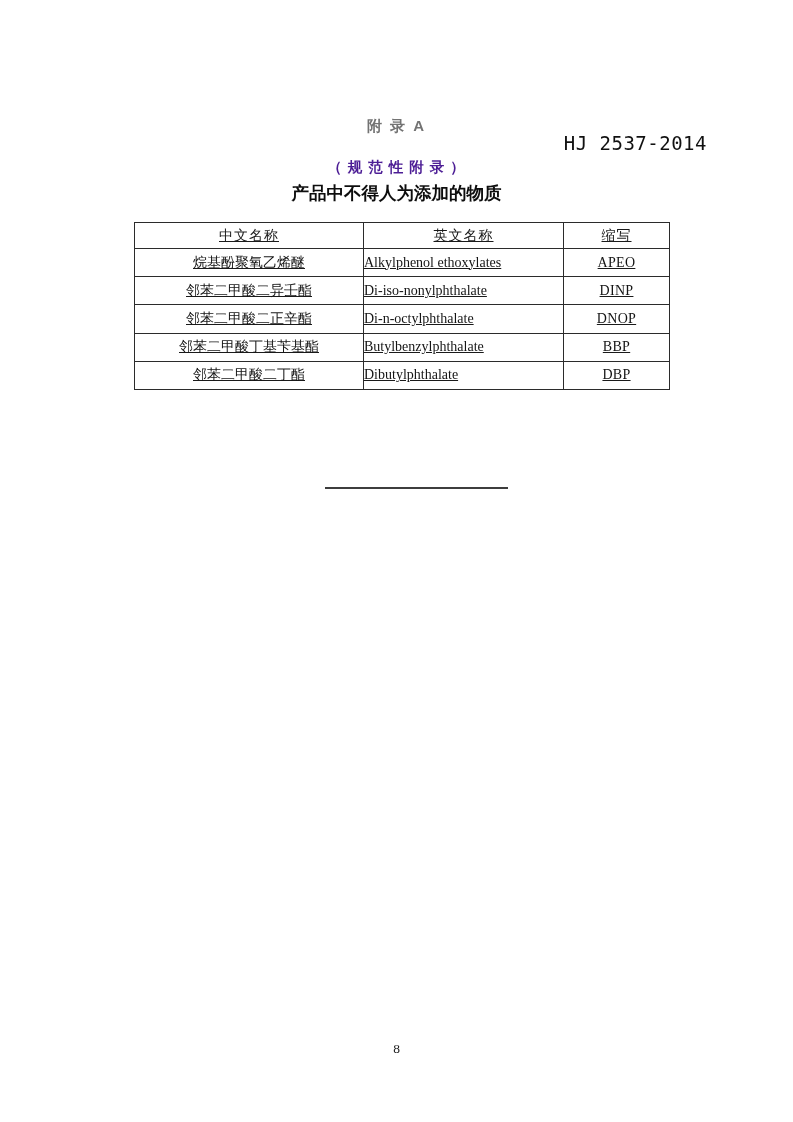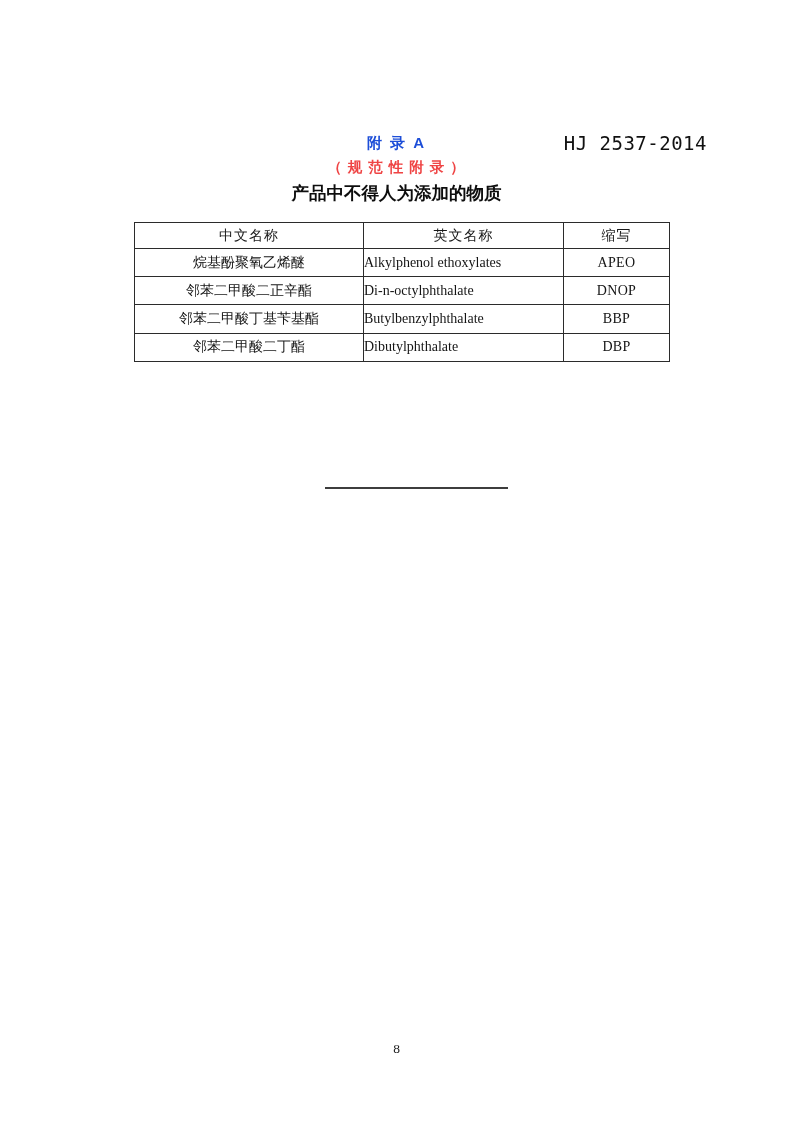--- a/index.html
+++ b/index.html
@@ -24,57 +24,58 @@
     font-family: "DejaVu Sans Mono", monospace;
     font-size: 19px;
     letter-spacing: 0.5px;
     font-weight: 500;
     color: #111;
     white-space: nowrap;
     margin-top: 39px;
   }
   .appendix-title {
     position: absolute;
-    top: 134px;
+    top: 117px;
     left: 0;
     width: 100%;
     text-align: center;
     font-size: 15px;
     font-weight: bold;
     letter-spacing: 2px;
-    color: #1d4ed8;
+    color: #737373;
   }
   .appendix-subtitle {
     position: absolute;
     top: 158px;
     left: 0;
     width: 100%;
     text-align: center;
     font-size: 14.5px;
     font-weight: bold;
     letter-spacing: 1px;
-    color: #ef4444;
+    color: #4c1d95;
   }
   .table-title {
     position: absolute;
     top: 181px;
     left: 0;
     width: 100%;
     text-align: center;
     font-size: 17.5px;
     font-weight: bold;
     color: #0d0d0d;
   }
   table.substances-table {
     position: absolute;
     left: 134px;
     top: 222px;
     width: 535px;
     border-collapse: collapse;
     table-layout: fixed;
+    text-decoration: underline;
   }
   table.substances-table col.c1 { width: 229px; }
   table.substances-table col.c2 { width: 200px; }
   table.substances-table col.c3 { width: 106px; }
   table.substances-table th,
   table.substances-table td {
     border: 1.5px solid #2b2b2b;
     padding: 0;
     overflow: hidden;
     white-space: nowrap;
@@ -156,20 +157,25 @@
         <th>缩写</th>
       </tr>
     </thead>
     <tbody id="table-body">
   <tr>
     <td class="cell-cn">烷基酚聚氧乙烯醚</td>
     <td class="cell-en">Alkylphenol ethoxylates</td>
     <td class="cell-abbr">APEO</td>
   </tr>
 
+  <tr>
+    <td class="cell-cn">邻苯二甲酸二异壬酯</td>
+    <td class="cell-en">Di-iso-nonylphthalate</td>
+    <td class="cell-abbr">DINP</td>
+  </tr>
 
   <tr>
     <td class="cell-cn">邻苯二甲酸二正辛酯</td>
     <td class="cell-en">Di-n-octylphthalate</td>
     <td class="cell-abbr">DNOP</td>
   </tr>
 
 
 
   <tr>

